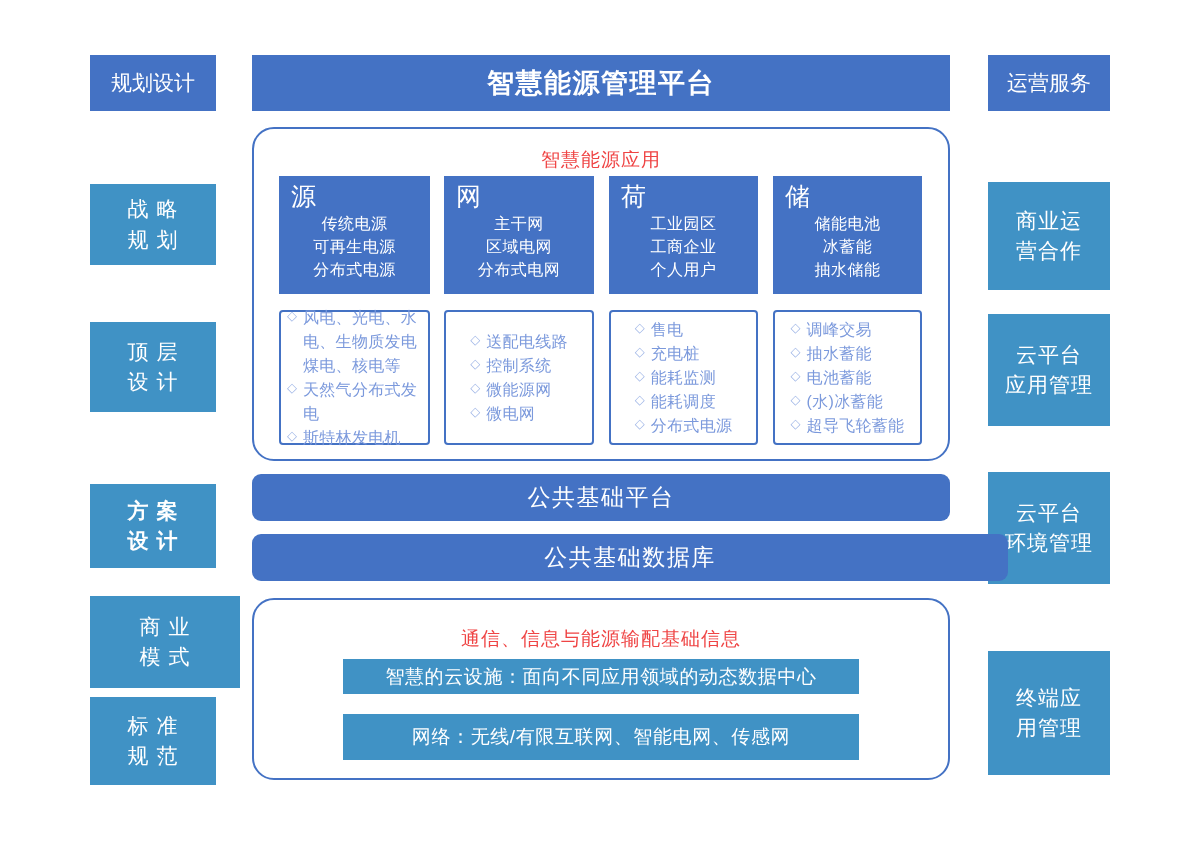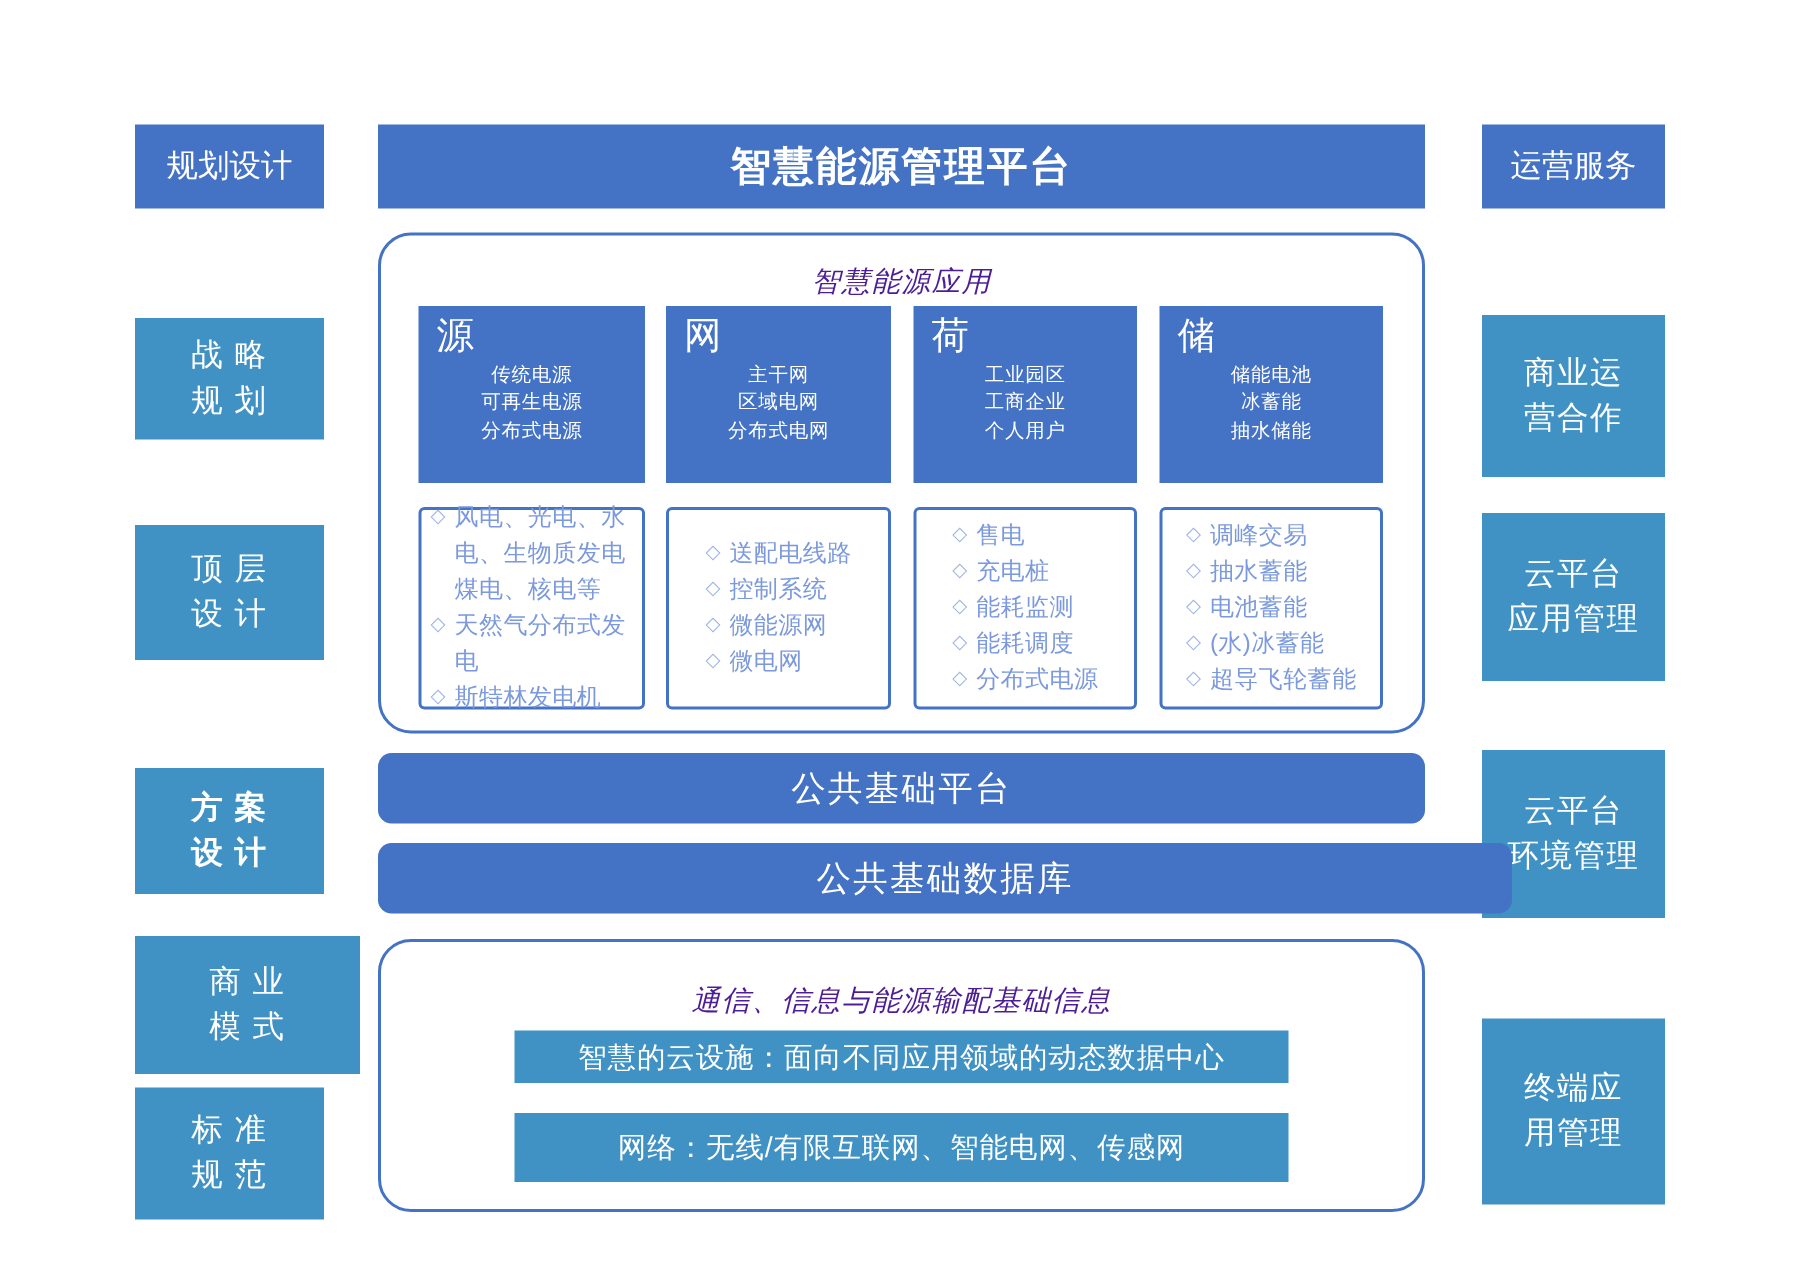--- a/index.html
+++ b/index.html
@@ -10,21 +10,21 @@
   body {
     width: 1200px;
     height: 850px;
     position: relative;
     font-family: "Liberation Sans", "DejaVu Sans", sans-serif;
     color: #ffffff;
     overflow: hidden;
   }
 
   
-  .abs { position: absolute; box-sizing: border-box; margin-top: 28px; }
+  .abs { position: absolute; box-sizing: border-box; }
 
   
   .side-box {
     background: #4092C5;
     display: flex;
     flex-direction: column;
     align-items: center;
     justify-content: center;
     color: #ffffff;
     font-size: 21px;
@@ -54,40 +54,39 @@
   .round-panel {
     border: 2px solid #4472C4;
     border-radius: 22px;
     background: #ffffff;
   }
 
   .panel-title {
     position: absolute;
     left: 0; right: 0;
     text-align: center;
-    color: #4c1d95;
+    color: #ef4444;
     font-size: 19px;
     letter-spacing: 1px;
-    font-style: italic;
   }
 
   
   .domain-card {
     background: #4472C4;
     color: #ffffff;
     padding: 6px 0 0 0;
   }
   .domain-card .dc-title {
     font-size: 25px;
     line-height: 1.18;
     padding-left: 12px;
     letter-spacing: 0.5px;
   }
   .domain-card .dc-sub {
-    font-size: 13px;
+    font-size: 16px;
     line-height: 1.38;
     text-align: center;
     letter-spacing: 0.5px;
     margin-top: 1px;
   }
 
   
   .bullet-card {
     border: 2px solid #4472C4;
     border-radius: 4px;

